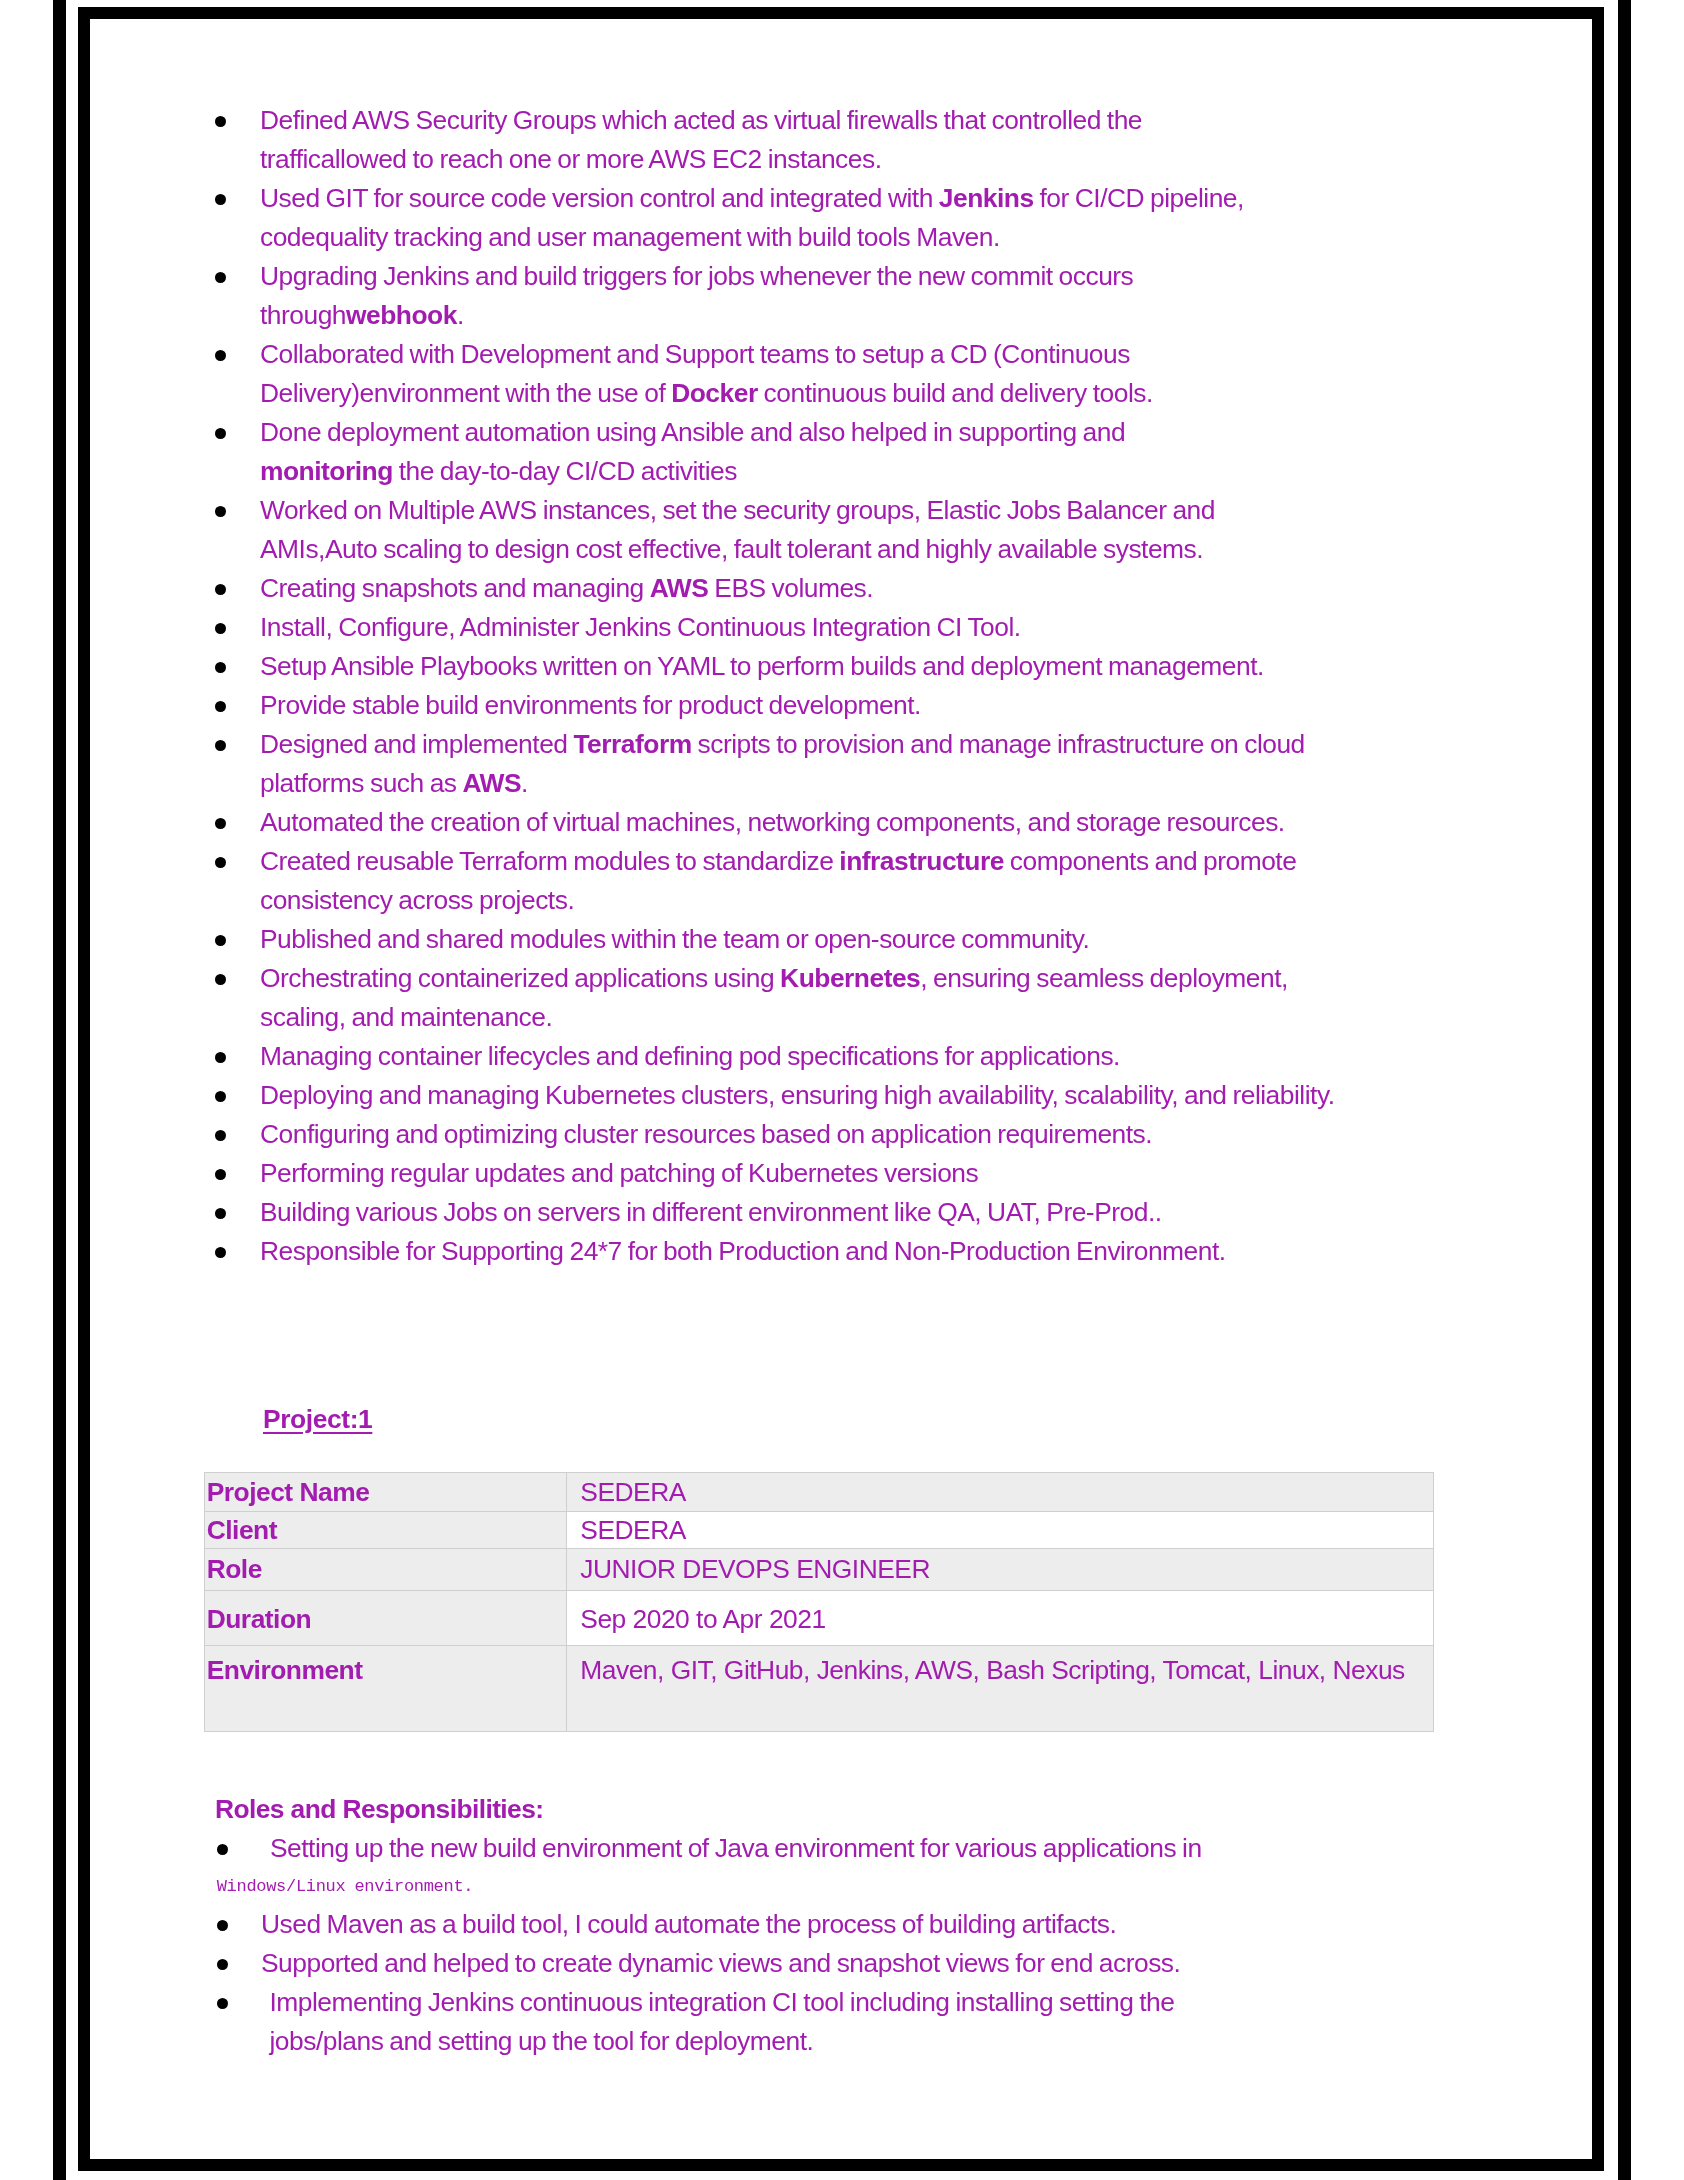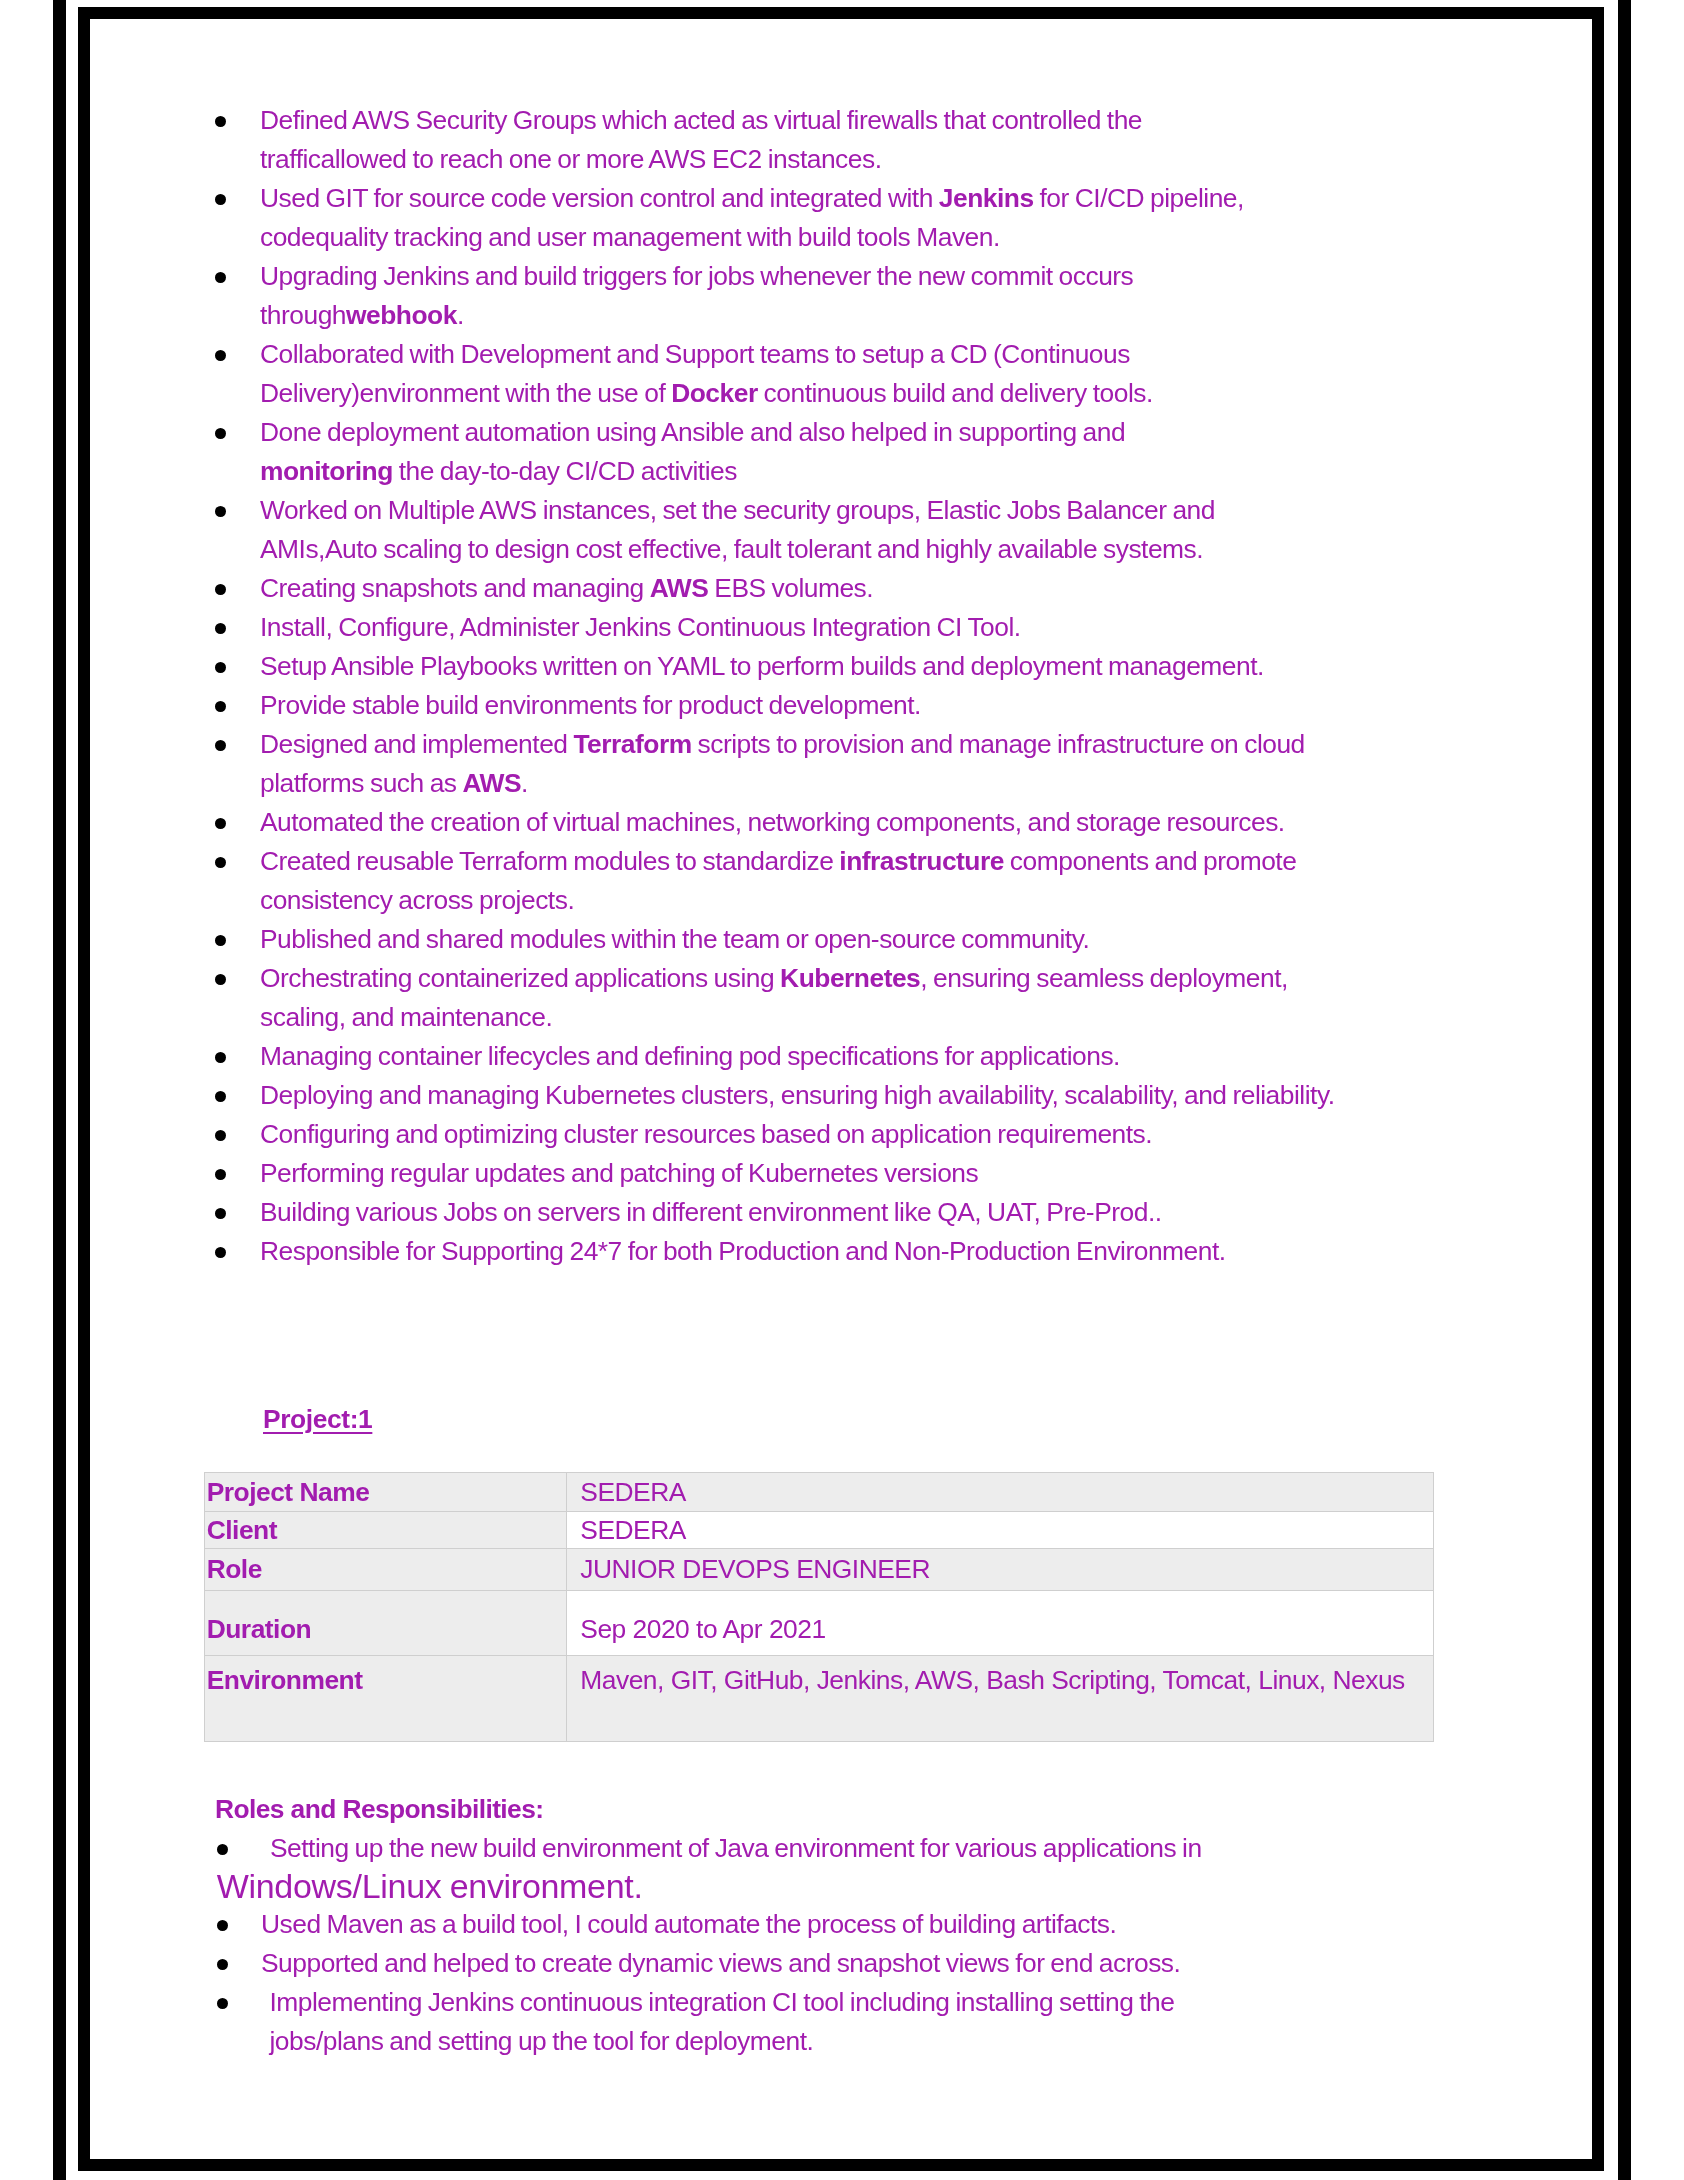--- a/index.html
+++ b/index.html
@@ -22,28 +22,28 @@
   .project-table { position: absolute; left: 204px; top: 1472px; width: 1230px; border-collapse: collapse;
                    font-size: 26.4px; letter-spacing: -0.5px; }
   .project-table td { border: 1.7px solid #cfcfcf; padding: 0 0 0 1.7px; vertical-align: top; line-height: 34px; }
   .project-table td.k { width: 359px; font-weight: bold; background: #ededed; }
   .project-table td.v { padding-left: 13.6px; }
   .project-table tr.shade td.v { background: #ededed; }
   .project-table tr.white td.v { background: #ffffff; }
   .project-table tr.r1 td { height: 36px; padding-top: 1.7px; }
   .project-table tr.r2 td { height: 35px; padding-top: 1.7px; }
   .project-table tr.r3 td { height: 38px; padding-top: 2.6px; }
-  .project-table tr.r4 td { height: 43px; padding-top: 21px; }
+  .project-table tr.r4 td { height: 43px; padding-top: 11px; }
   .project-table tr.r5 td { height: 78px; padding-top: 6.8px; }
   .roles { position: absolute; left: 215px; top: 1790px; width: 1278px; }
   .roles-heading { font-size: 26.4px; font-weight: bold; line-height: 39px; letter-spacing: -0.6px; }
   .roles .bullet-item { padding-left: 46px; }
   .roles .bullet-item .dot { left: 1.7px; }
   .roles .bullet-item.wide .txt { padding-left: 8.5px; }
-  .arial-line { font-family: Liberation Sans, sans-serif; font-size: 34px; line-height: 37px;
+  .arial-line { font-family: Liberation Mono, monospace; font-size: 17px; line-height: 37px;
                 letter-spacing: -0.3px; padding-left: 1.7px; }
 </style>
 </head>
 <body>
 
 <div class="frame-outer-left"></div>
 <div class="frame-outer-right"></div>
 <div class="frame-inner"></div>
 
 <div class="page">

